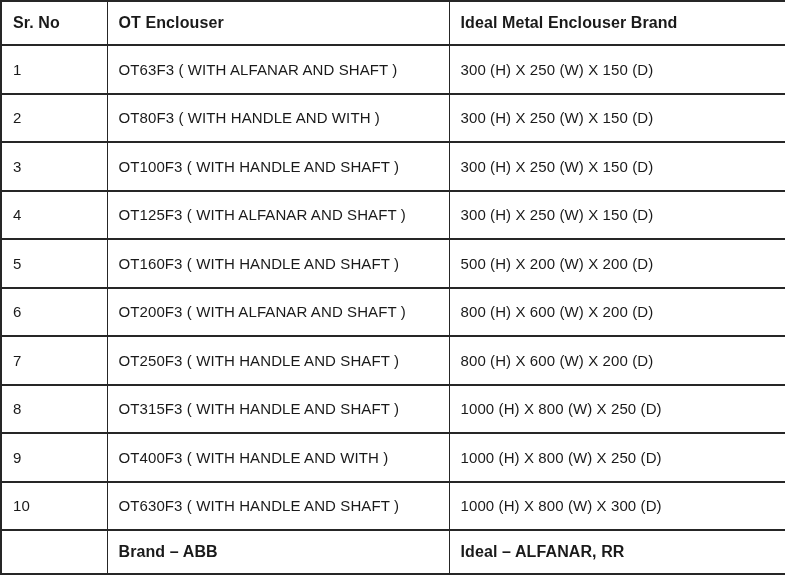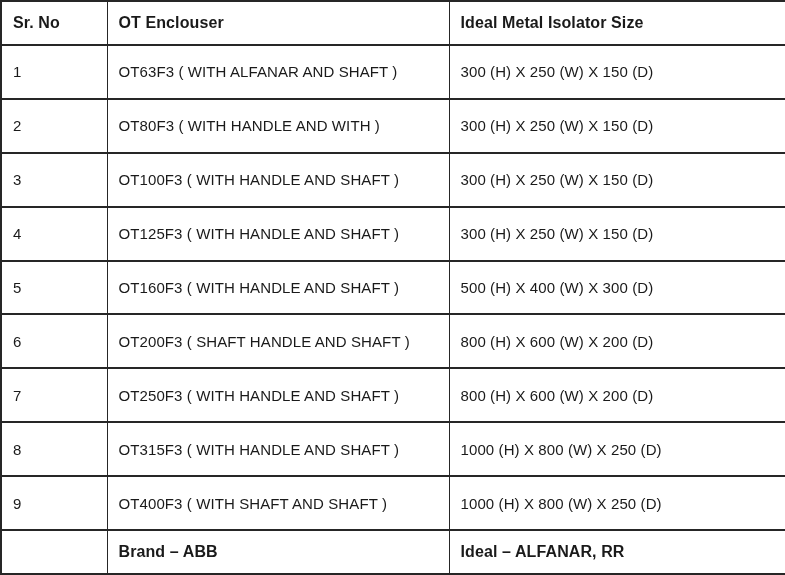--- a/index.html
+++ b/index.html
@@ -59,68 +59,73 @@
 <table class="spec-table">
   <colgroup>
     <col class="c1">
     <col class="c2">
     <col class="c3">
   </colgroup>
   <thead>
     <tr>
       <th>Sr. No</th>
       <th>OT Enclouser</th>
-      <th>Ideal Metal Isolator Size</th>
+      <th>Ideal Metal Enclouser Brand</th>
     </tr>
   </thead>
   <tbody id="rows-body">
       <tr>
         <td>1</td>
         <td>OT63F3 ( WITH ALFANAR AND SHAFT )</td>
         <td>300 (H) X 250 (W) X 150 (D)</td>
       </tr>
       <tr>
         <td>2</td>
         <td>OT80F3 ( WITH HANDLE AND WITH )</td>
         <td>300 (H) X 250 (W) X 150 (D)</td>
       </tr>
       <tr>
         <td>3</td>
         <td>OT100F3 ( WITH HANDLE AND SHAFT )</td>
         <td>300 (H) X 250 (W) X 150 (D)</td>
       </tr>
       <tr>
         <td>4</td>
-        <td>OT125F3 ( WITH HANDLE AND SHAFT )</td>
+        <td>OT125F3 ( WITH ALFANAR AND SHAFT )</td>
         <td>300 (H) X 250 (W) X 150 (D)</td>
       </tr>
       <tr>
         <td>5</td>
         <td>OT160F3 ( WITH HANDLE AND SHAFT )</td>
-        <td>500 (H) X 400 (W) X 300 (D)</td>
+        <td>500 (H) X 200 (W) X 200 (D)</td>
       </tr>
       <tr>
         <td>6</td>
-        <td>OT200F3 ( SHAFT HANDLE AND SHAFT )</td>
+        <td>OT200F3 ( WITH ALFANAR AND SHAFT )</td>
         <td>800 (H) X 600 (W) X 200 (D)</td>
       </tr>
       <tr>
         <td>7</td>
         <td>OT250F3 ( WITH HANDLE AND SHAFT )</td>
         <td>800 (H) X 600 (W) X 200 (D)</td>
       </tr>
       <tr>
         <td>8</td>
         <td>OT315F3 ( WITH HANDLE AND SHAFT )</td>
         <td>1000 (H) X 800 (W) X 250 (D)</td>
       </tr>
       <tr>
         <td>9</td>
-        <td>OT400F3 ( WITH SHAFT AND SHAFT )</td>
+        <td>OT400F3 ( WITH HANDLE AND WITH )</td>
         <td>1000 (H) X 800 (W) X 250 (D)</td>
+      </tr>
+      <tr>
+        <td>10</td>
+        <td>OT630F3 ( WITH HANDLE AND SHAFT )</td>
+        <td>1000 (H) X 800 (W) X 300 (D)</td>
       </tr>
     </tbody>
   <tfoot>
     <tr>
       <td></td>
       <td class="bold">Brand – ABB</td>
       <td class="bold">Ideal – ALFANAR, RR</td>
     </tr>
   </tfoot>
 </table>

